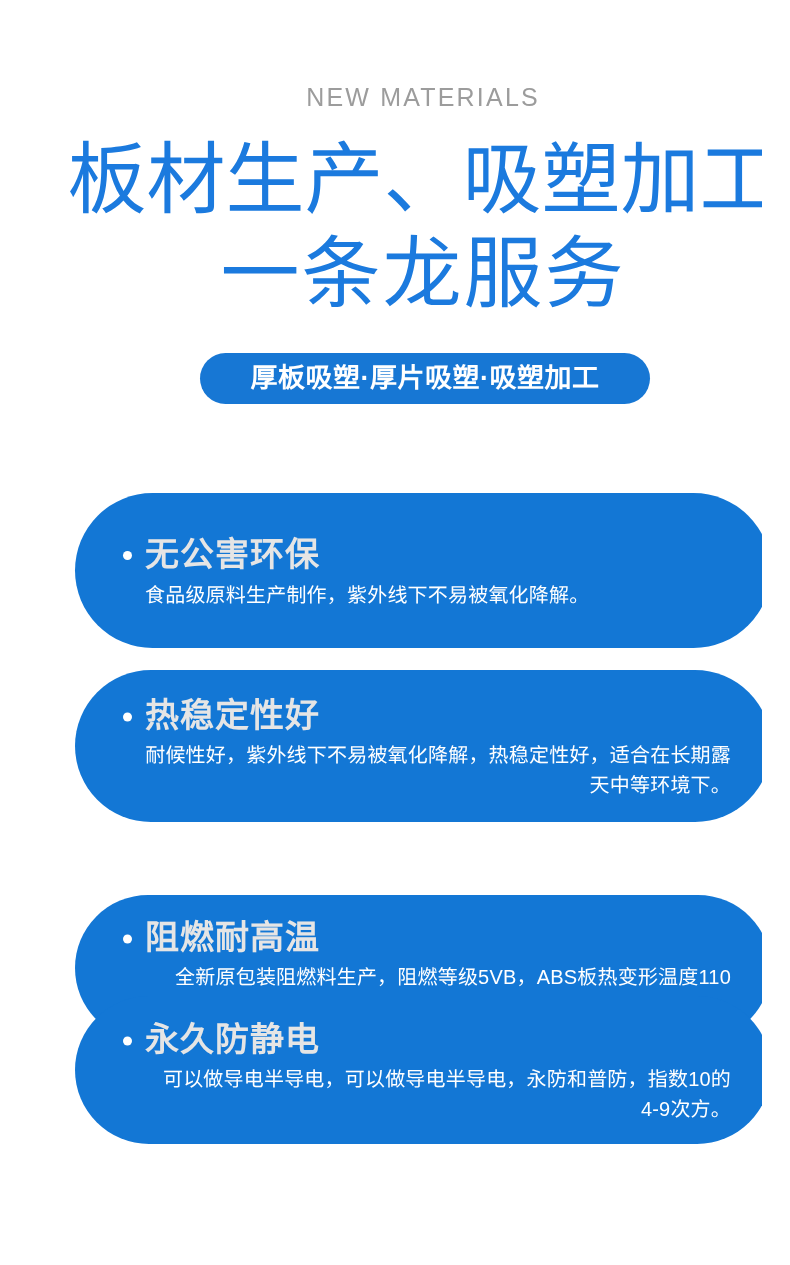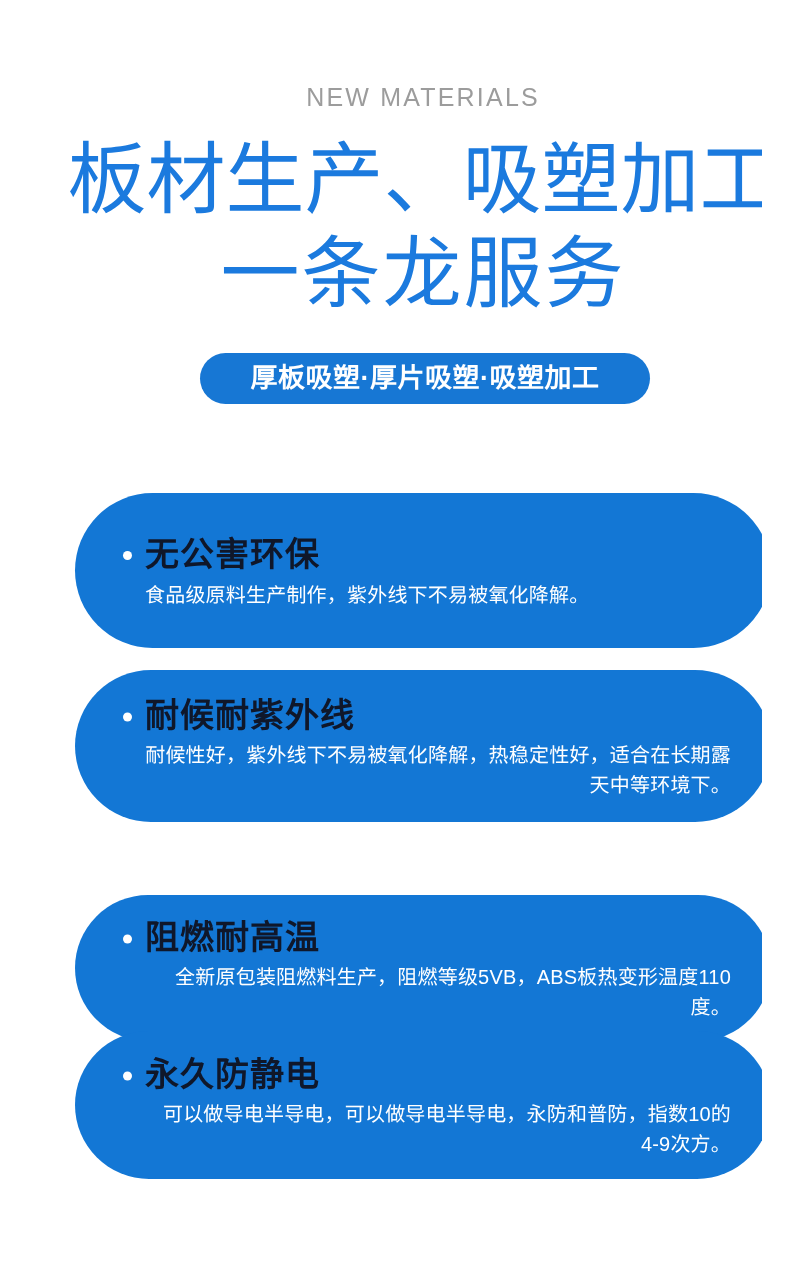--- a/index.html
+++ b/index.html
@@ -81,21 +81,21 @@
     width: 696px;
     background: #1377d5;
     border-radius: 90px;
     box-sizing: border-box;
     color: #ffffff;
     overflow: hidden;
   }
   .card-1 { top: 493px;  height: 155px; border-radius: 78px; }
   .card-2 { top: 670px;  height: 152px; border-radius: 76px; }
   .card-3 { top: 895px;  height: 146px; border-radius: 73px; }
-  .card-4 { top: 1031px; height: 148px; border-radius: 74px; }
+  .card-4 { top: 996px; height: 148px; border-radius: 74px; }
 
   .card-inner {
     position: absolute;
     left: 48px;
     right: 40px;
     top: 50%;
     transform: translateY(-50%);
   }
 
   .card-title-row {
@@ -110,21 +110,21 @@
     background: #ffffff;
     flex: 0 0 auto;
     margin-right: 13px;
     margin-top: 4px;
   }
   .card-title {
     font-size: 34px;
     font-weight: 700;
     line-height: 44px;
     letter-spacing: 1px;
-    color: #0f172a;
+    color: #e5e5e5;
   }
   .card-desc {
     margin-left: 22px;
     margin-top: 4px;
     font-size: 20px;
     line-height: 30px;
     font-weight: 400;
     color: #ffffff;
     letter-spacing: 0.2px;
   }
@@ -153,21 +153,21 @@
         <span class="card-title">无公害环保</span>
       </div>
       <div class="card-desc">食品级原料生产制作，紫外线下不易被氧化降解。</div>
     </div>
   </div>
 
   <div class="card card-2">
     <div class="card-inner">
       <div class="card-title-row">
         <span class="bullet-dot"></span>
-        <span class="card-title">耐候耐紫外线</span>
+        <span class="card-title">热稳定性好</span>
       </div>
       <div class="card-desc">耐候性好，紫外线下不易被氧化降解，热稳定性好，适合在长期露天中等环境下。</div>
     </div>
   </div>
 
   <div class="card card-3">
     <div class="card-inner">
       <div class="card-title-row">
         <span class="bullet-dot"></span>
         <span class="card-title">阻燃耐高温</span>

